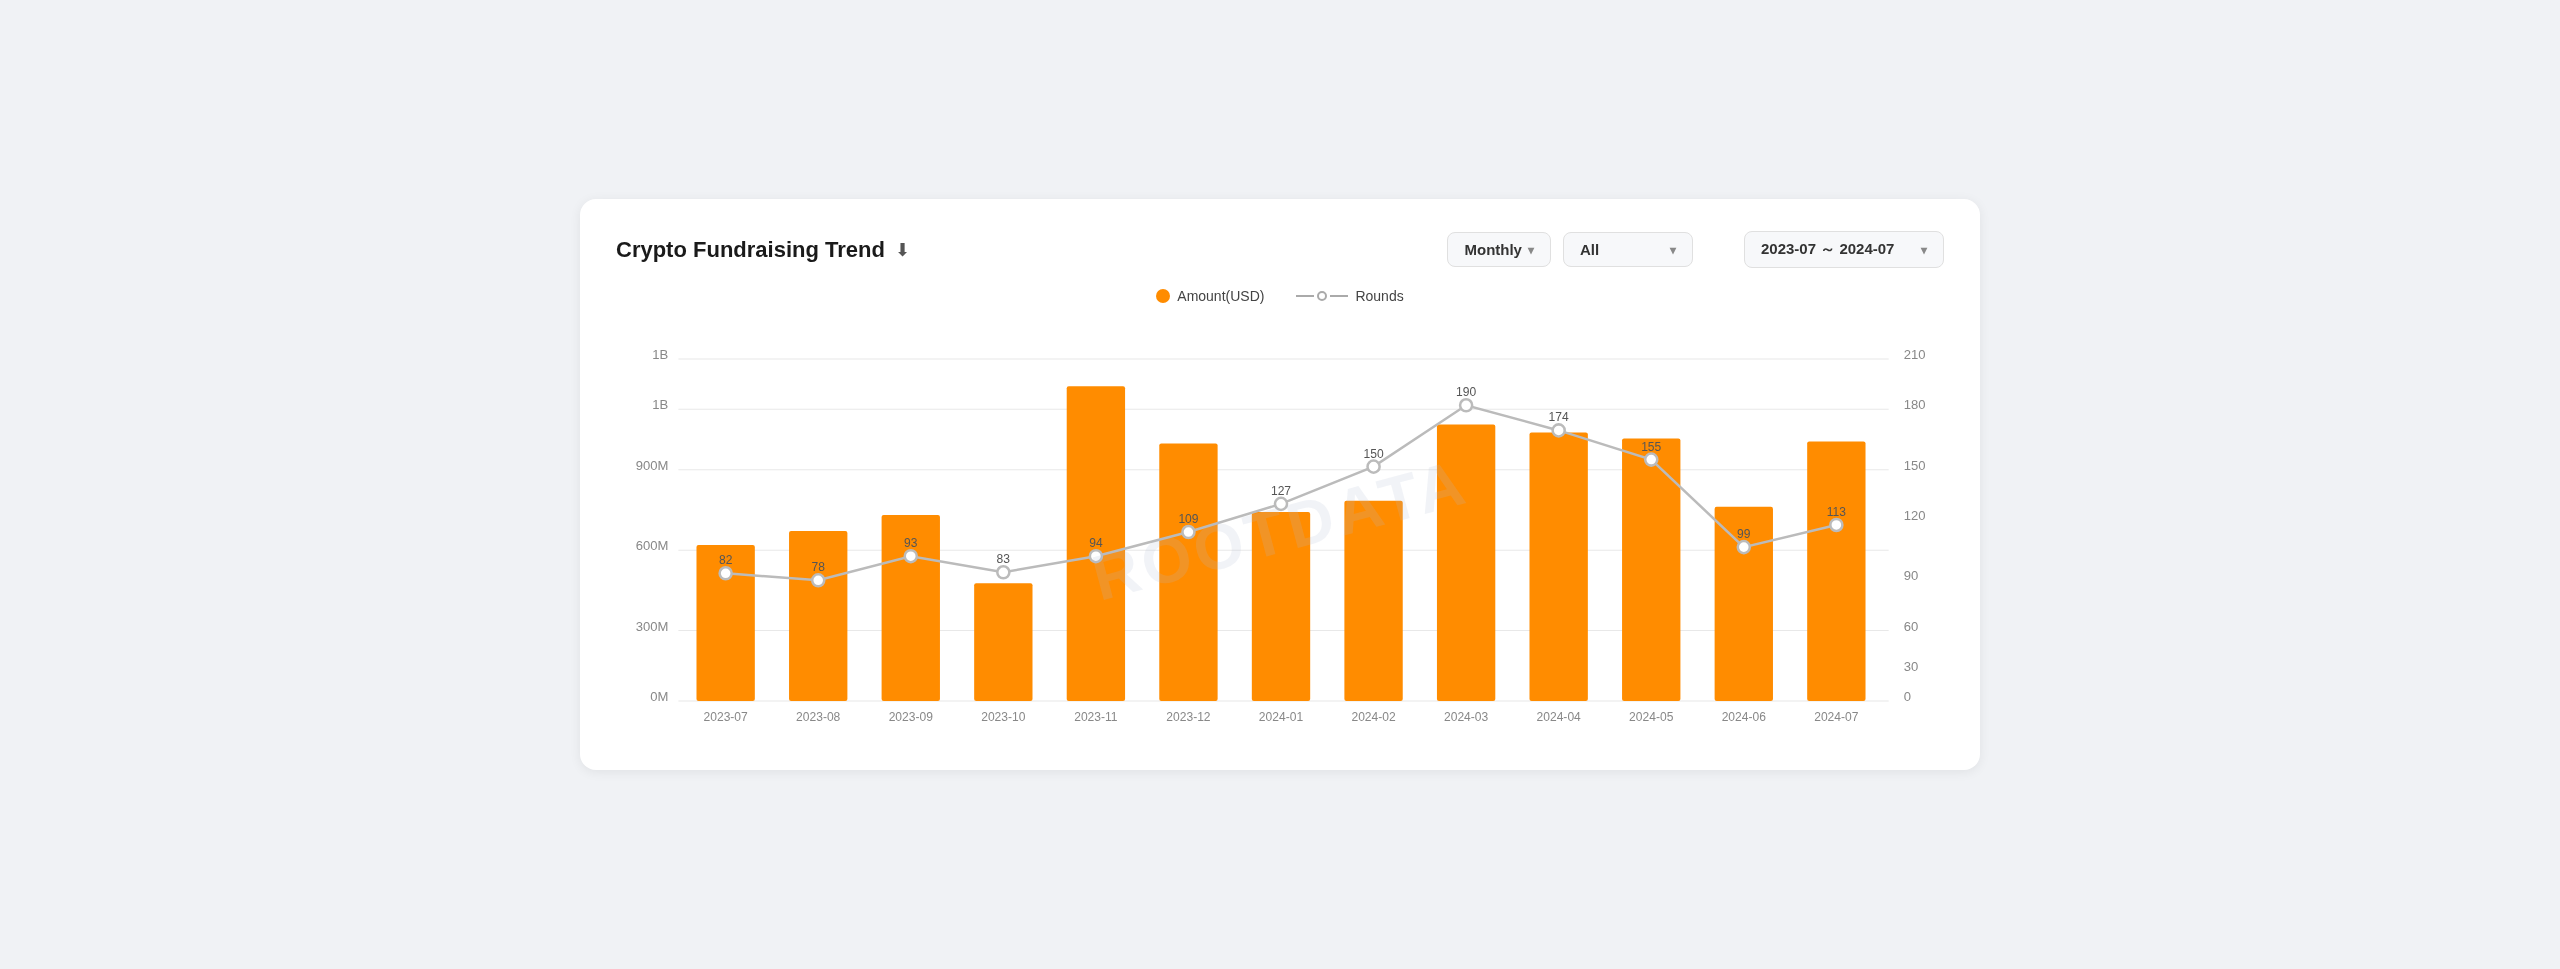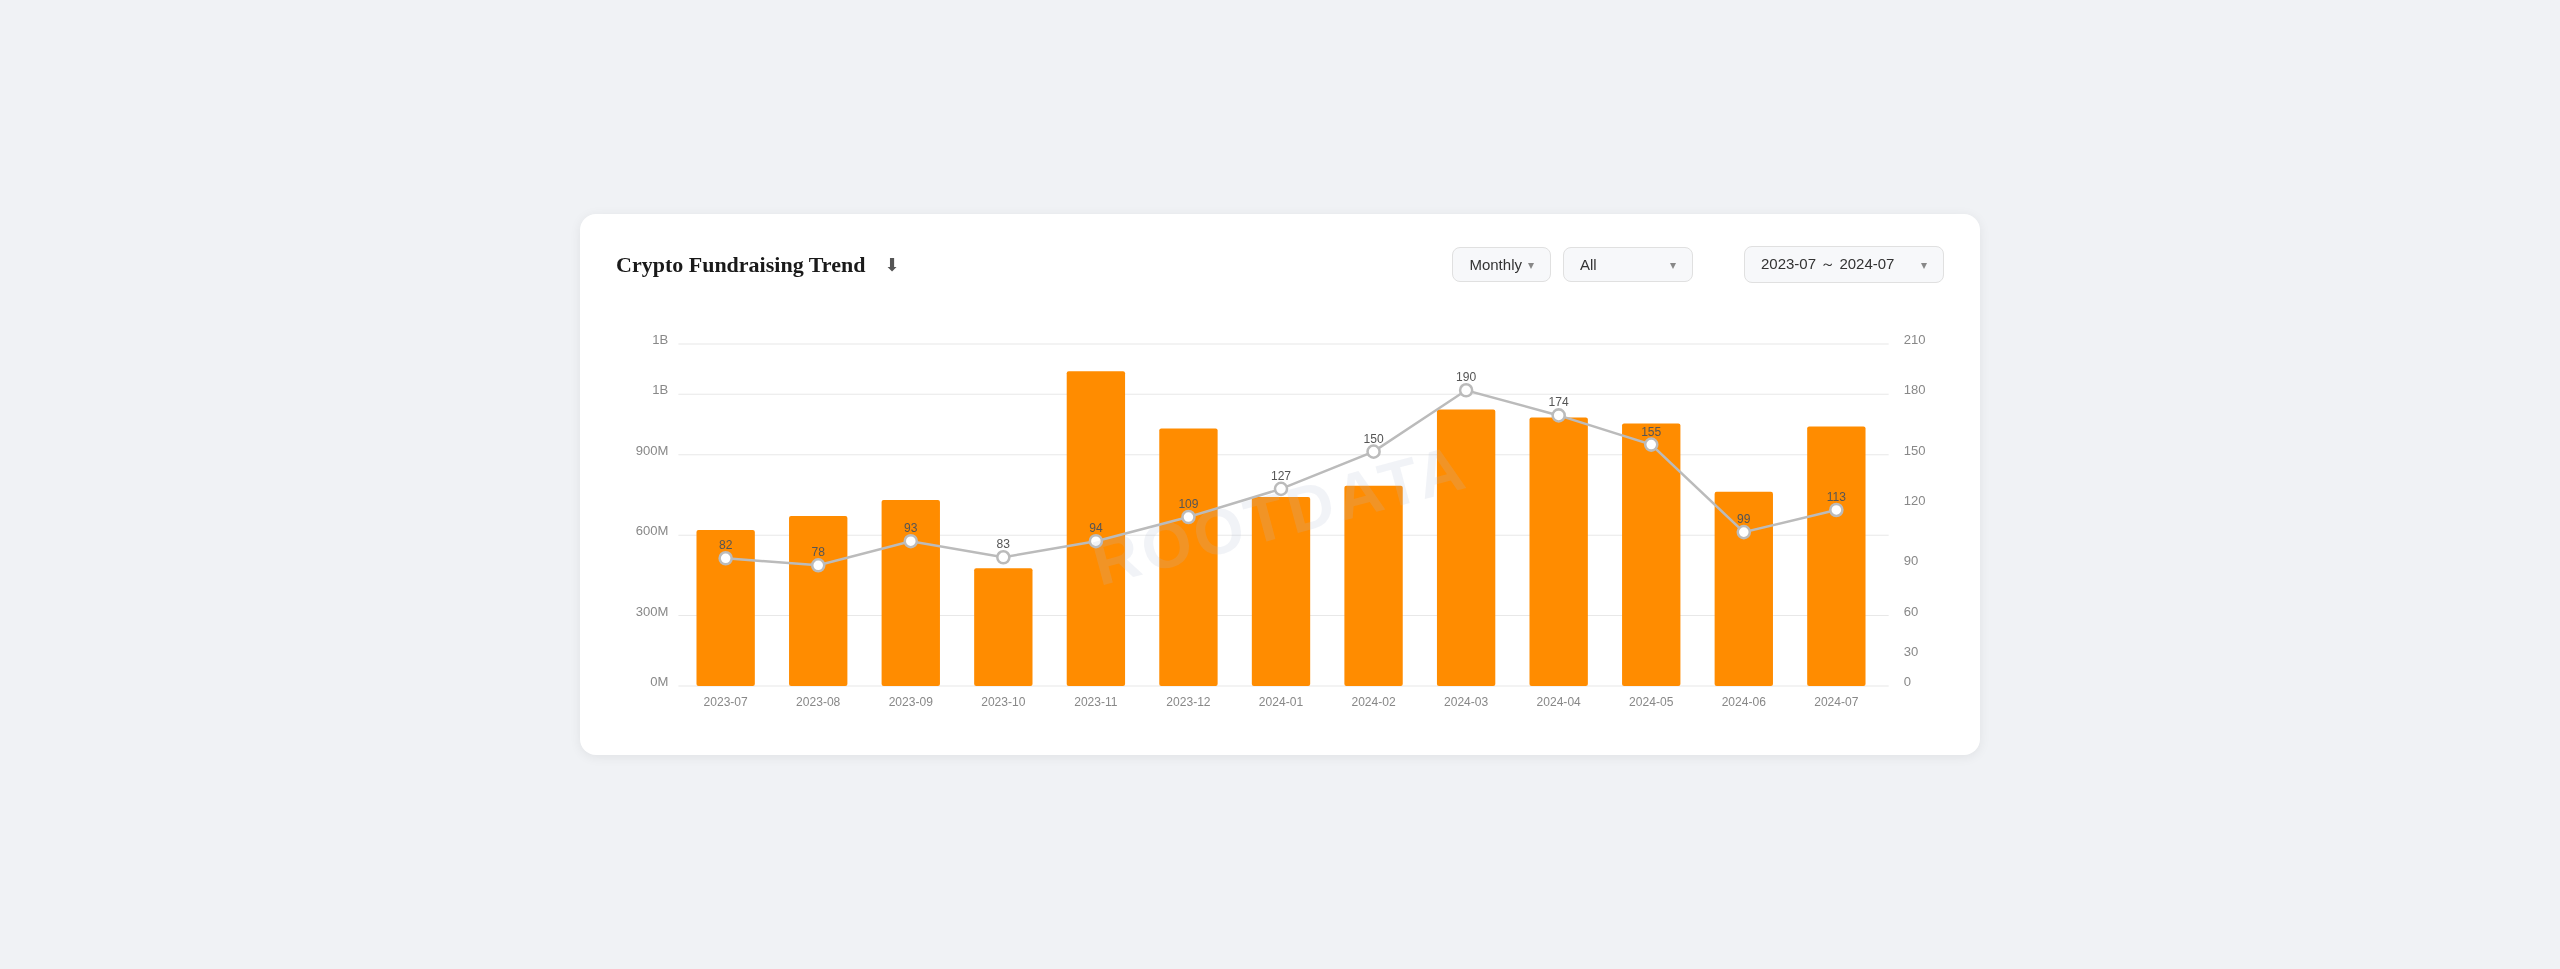--- a/index.html
+++ b/index.html
@@ -22,22 +22,21 @@
     }
     .header {
       display: flex;
       align-items: center;
       justify-content: space-between;
       margin-bottom: 20px;
     }
     .title-group {
       display: flex;
       align-items: center;
-      gap: 19px;
-      font-family: Liberation Serif, serif;
+      gap: 10px;
     }
     .title {
       font-size: 22px;
       font-weight: 700;
       color: #1a1a1a;
     }
     .download-icon {
       font-size: 18px;
       color: #555;
       cursor: pointer;
@@ -51,21 +50,21 @@
       display: flex;
       align-items: center;
       gap: 6px;
       padding: 8px 16px;
       border: 1px solid #e0e0e0;
       border-radius: 8px;
       background: #f7f8fa;
       cursor: pointer;
       font-size: 15px;
       color: #333;
-      font-weight: 400;
+      font-weight: 700;
     }
     .dropdown .chevron {
       font-size: 12px;
       color: #888;
     }
     .dropdown-wide {
       min-width: 130px;
       justify-content: space-between;
     }
     .dropdown-date {
@@ -149,20 +148,34 @@
         <span>All</span>
         <span class="chevron">▾</span>
       </div>
       <div class="dropdown dropdown-date">
         <span>2023-07 ～ 2024-07</span>
         <span class="chevron">▾</span>
       </div>
     </div>
   </div>
 
+  <div class="legend">
+    <div class="legend-item">
+      <div class="legend-dot-orange"></div>
+      <span>Amount(USD)</span>
+    </div>
+    <div class="legend-item">
+      <div class="legend-line-gray">
+        <div class="line-seg"></div>
+        <div class="line-dot"></div>
+        <div class="line-seg"></div>
+      </div>
+      <span>Rounds</span>
+    </div>
+  </div>
 
   <div class="chart-area">
     <div class="watermark">ROOTDATA</div>
     <svg class="chart" viewBox="0 0 1320 400">
 
       <text x="52" y="32" text-anchor="end" font-size="13" fill="#888">1B</text>
       <text x="52" y="82" text-anchor="end" font-size="13" fill="#888">1B</text>
       <text x="52" y="142" text-anchor="end" font-size="13" fill="#888">900M</text>
       <text x="52" y="222" text-anchor="end" font-size="13" fill="#888">600M</text>
       <text x="52" y="302" text-anchor="end" font-size="13" fill="#888">300M</text>

